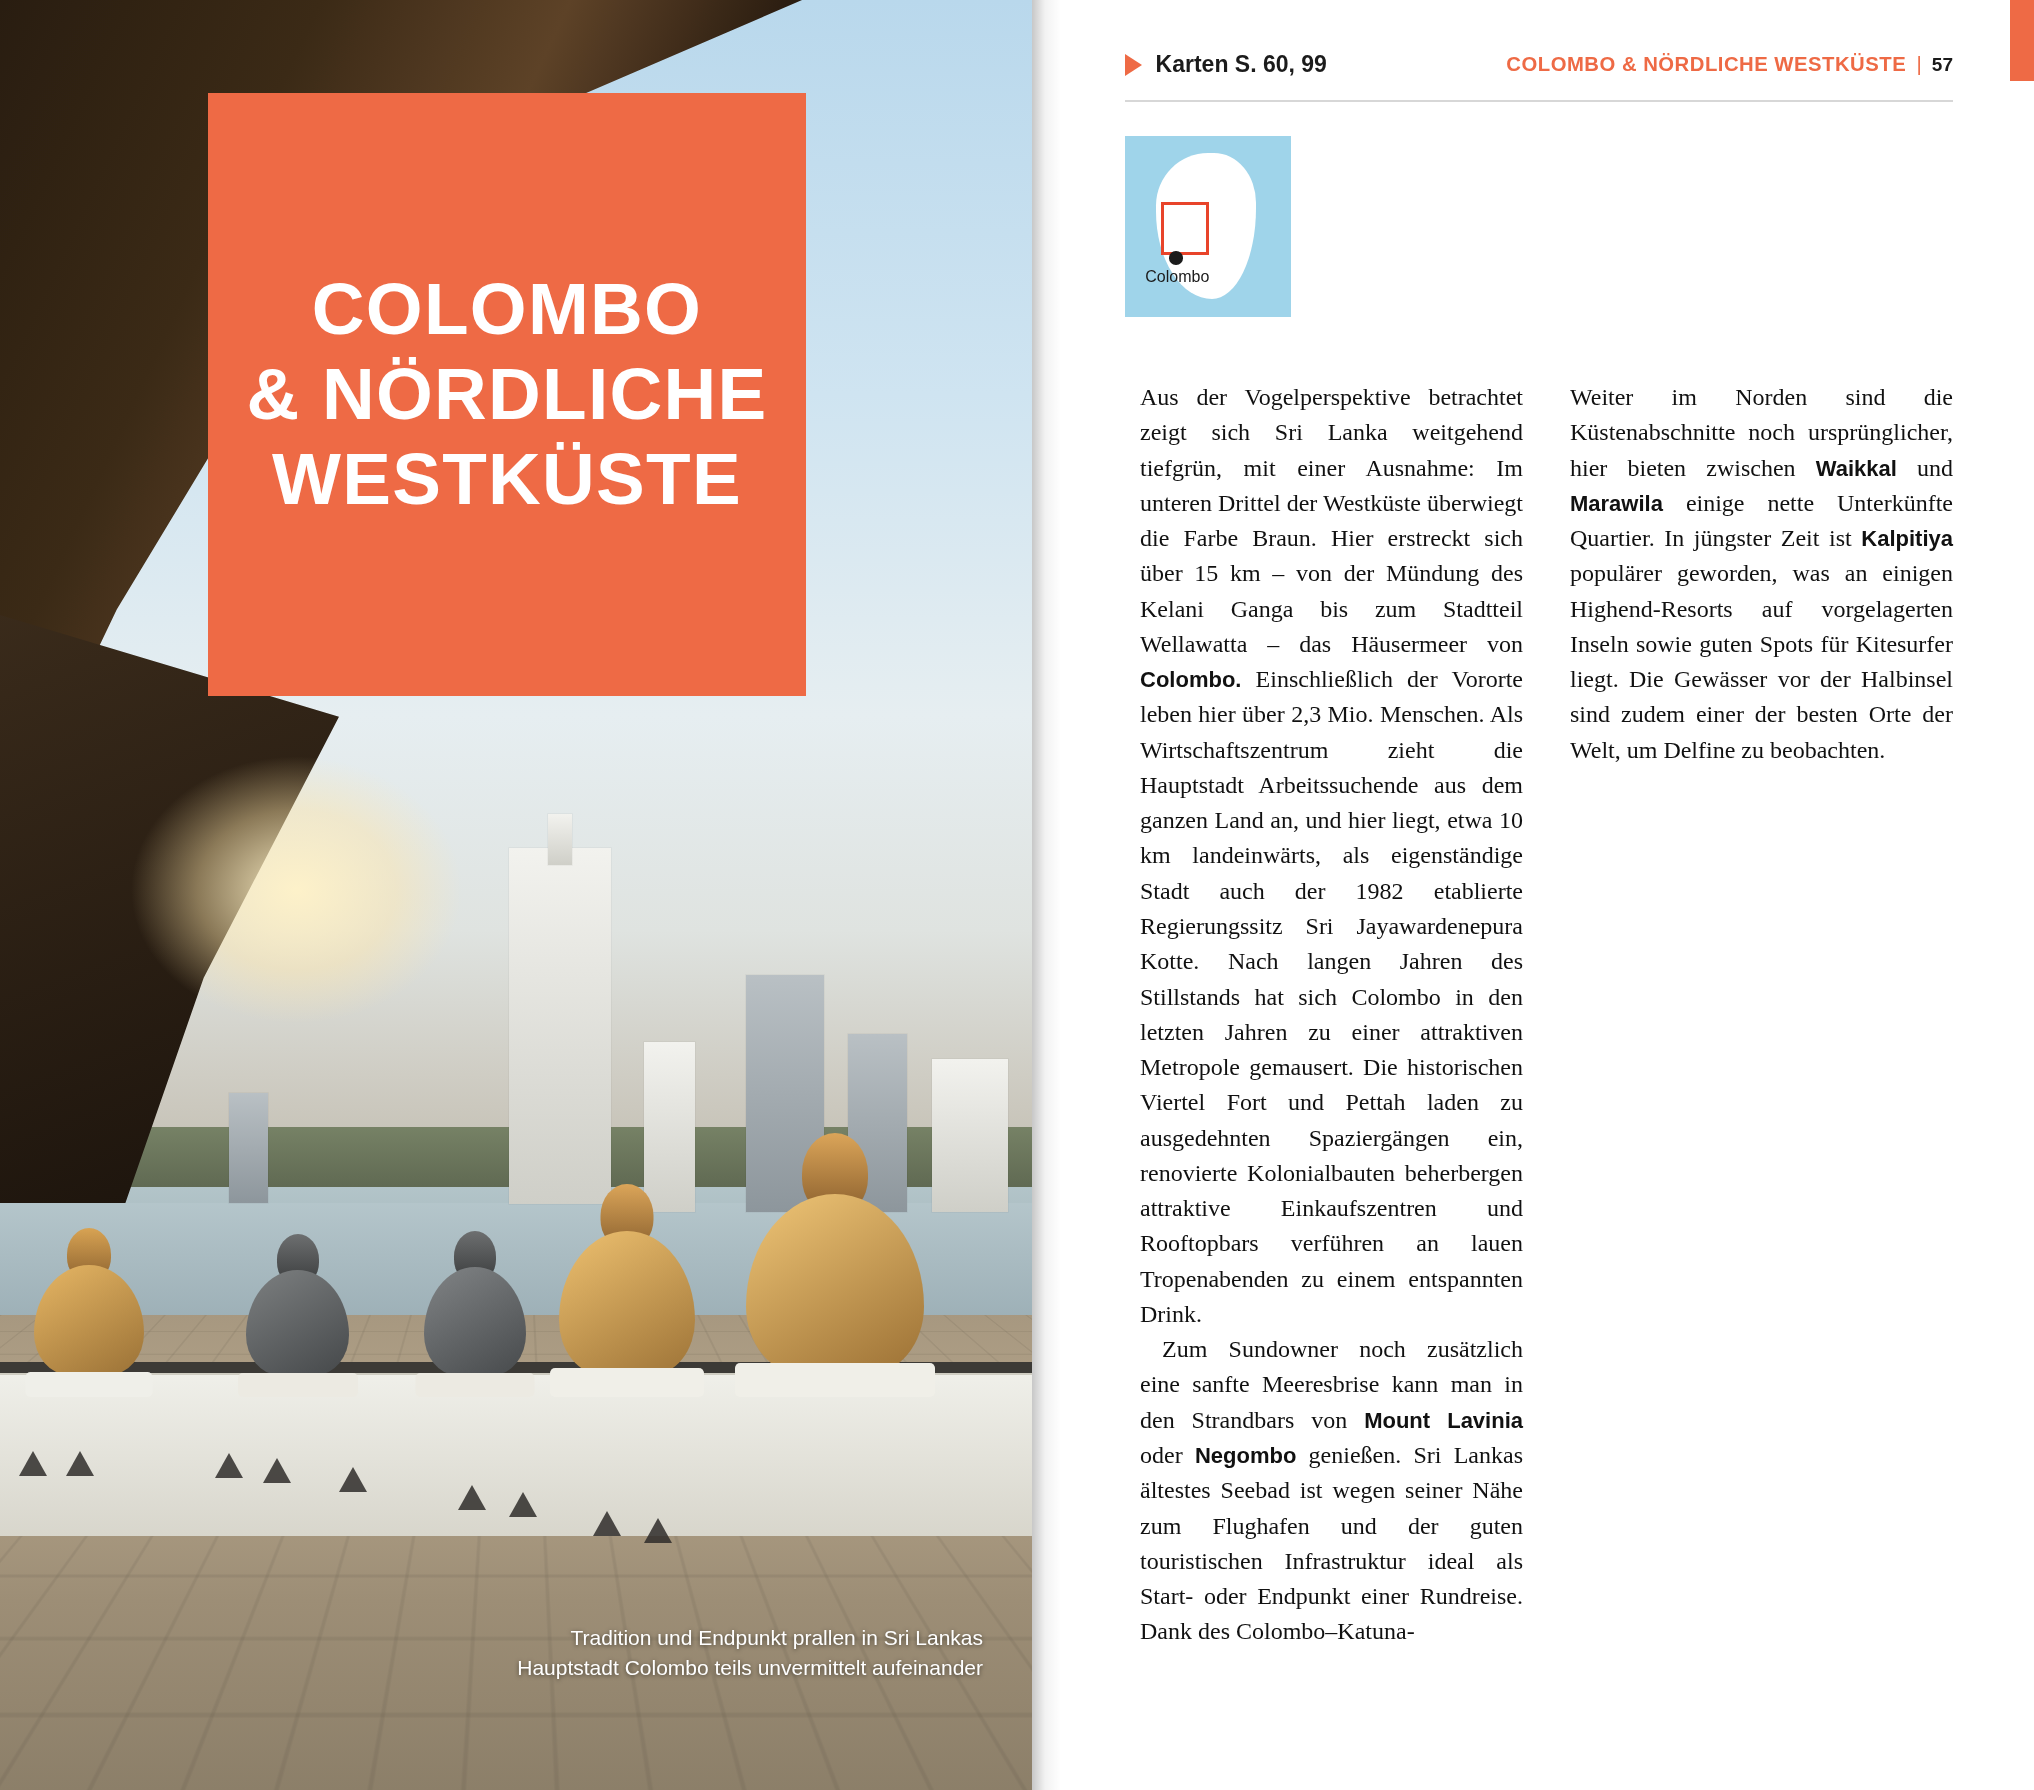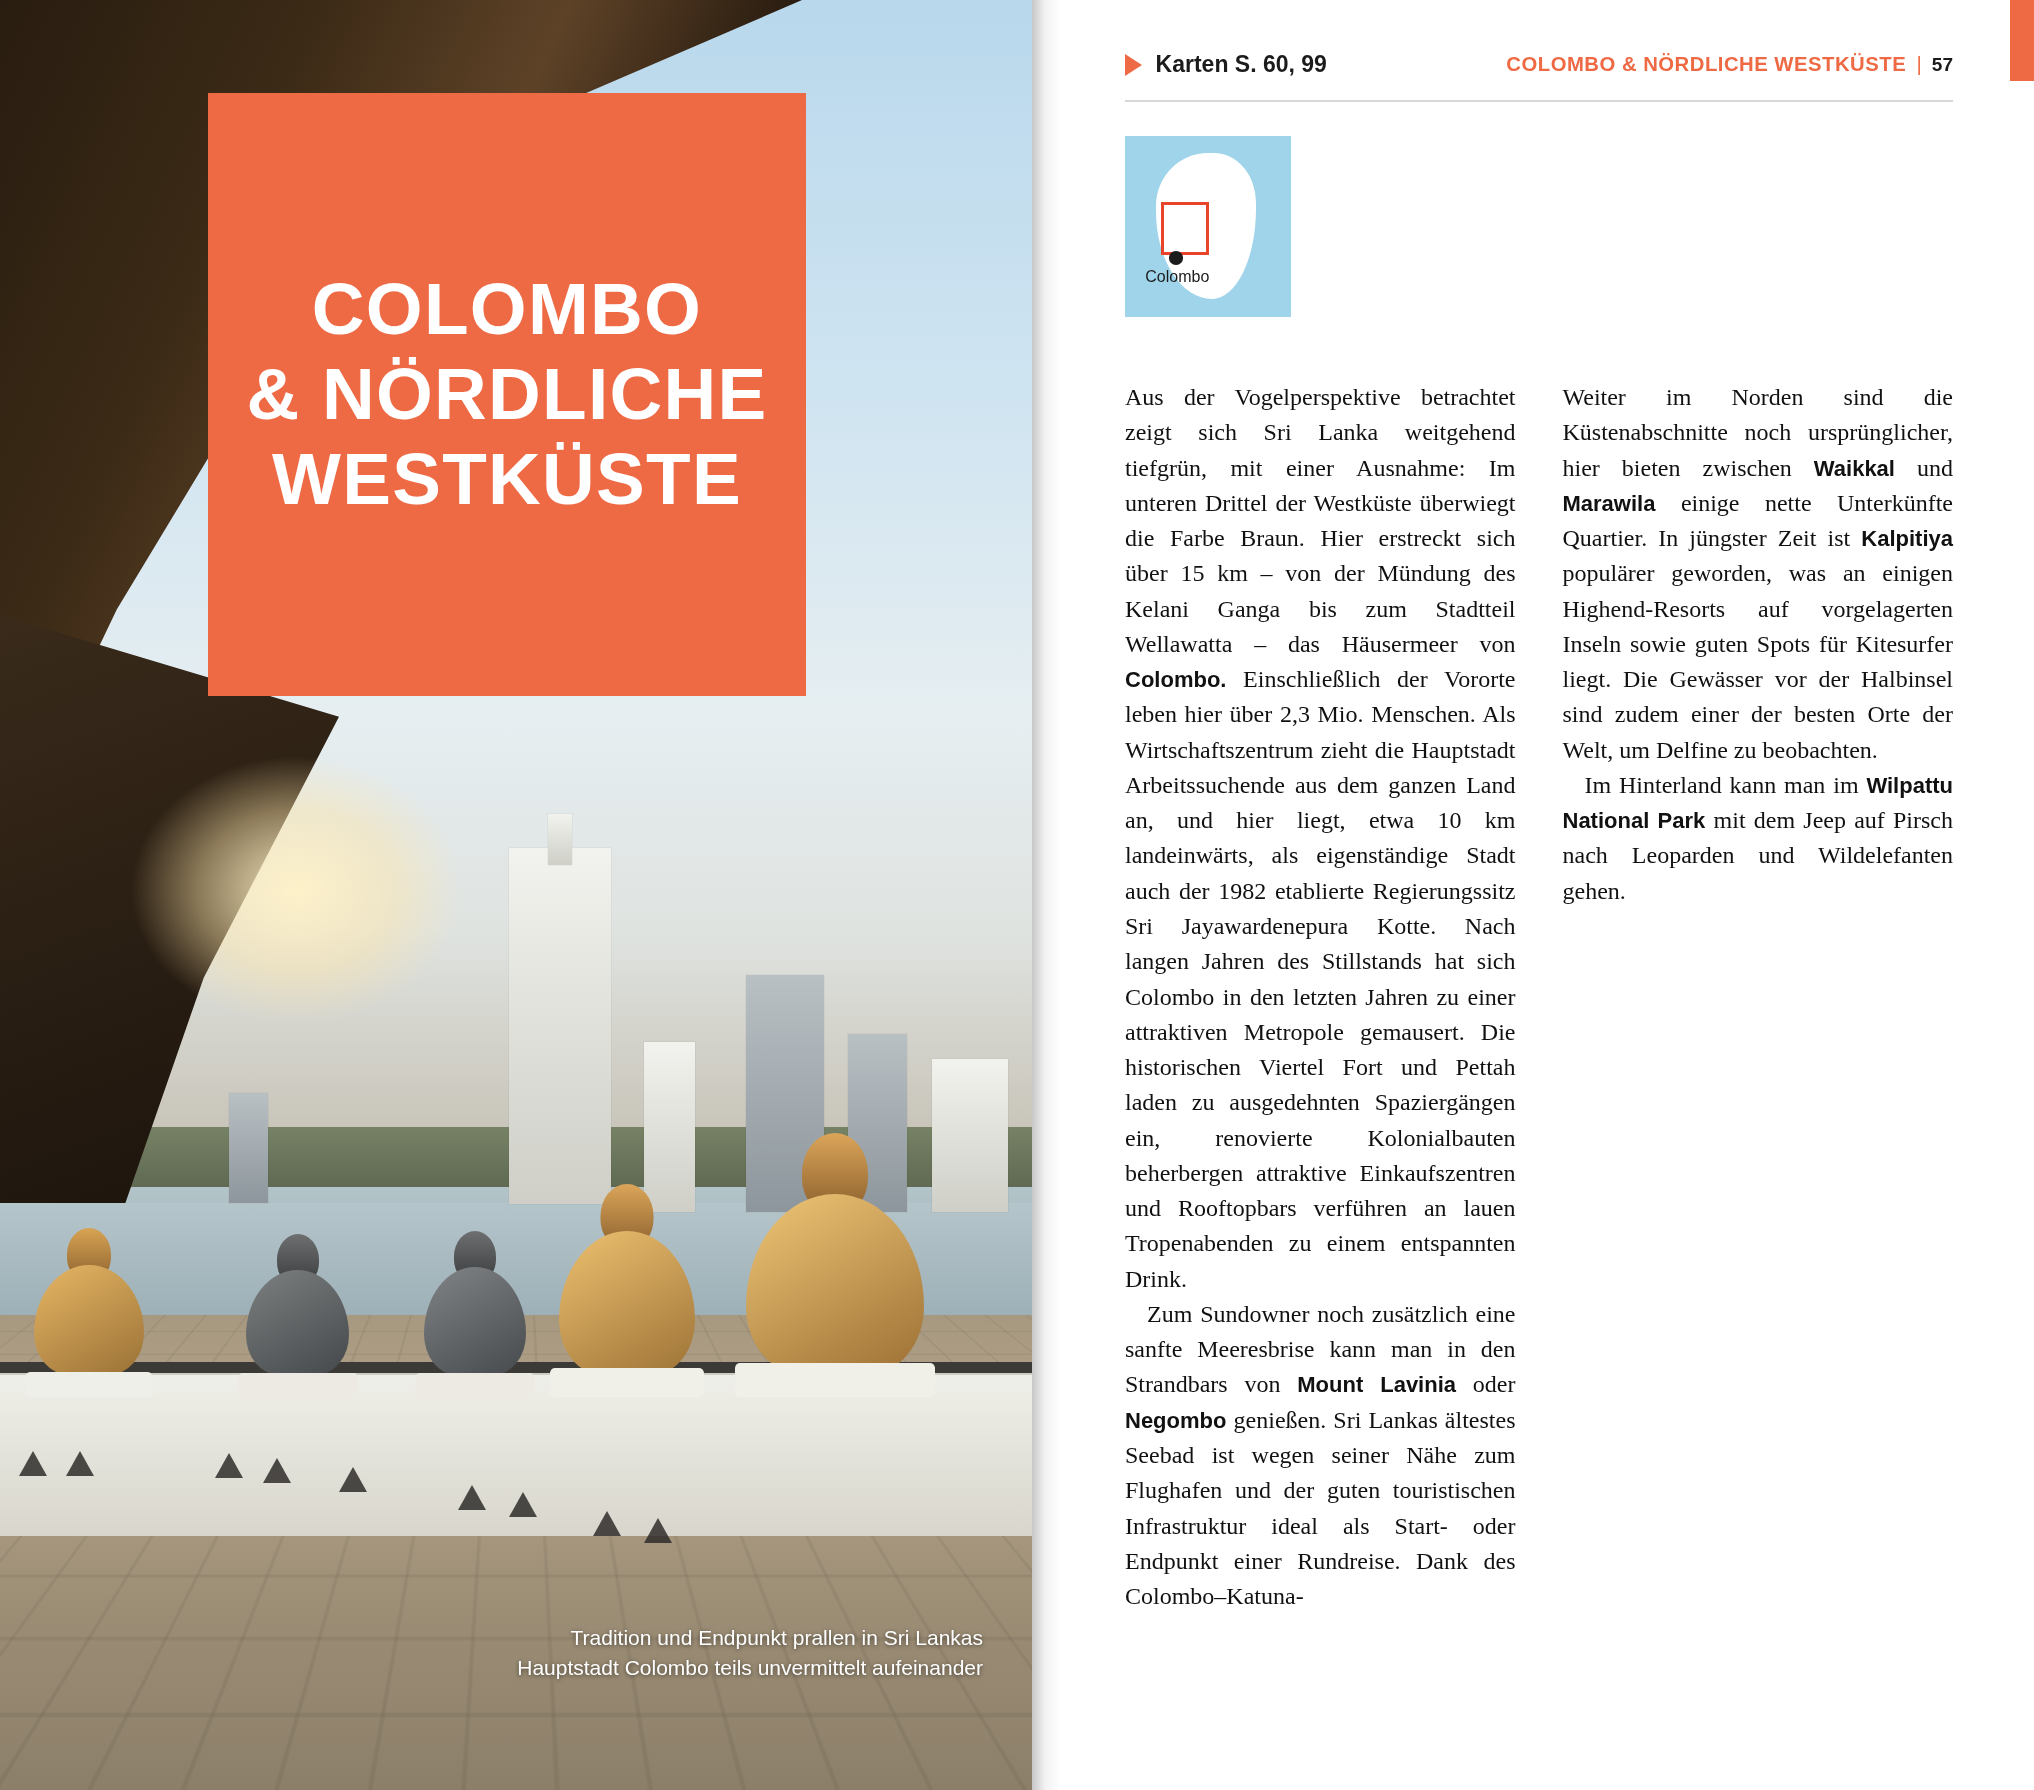--- a/index.html
+++ b/index.html
@@ -285,21 +285,21 @@
     color: #ee6a45;
     font-family: "Liberation Serif", serif;
     font-style: italic;
     font-size: 26px;
     line-height: 1.42;
     margin: 0;
   }
 
   .columns {
     position: absolute;
-    left: 93px; right: 81px; top: 380px;
+    left: 108px; right: 81px; top: 380px;
     display: flex;
     gap: 47px;
   }
   .col {
     width: 400px;
     font-size: 24px;
     line-height: 1.47;
     color: #111111;
     text-align: justify;
     hyphens: auto;
@@ -491,21 +491,18 @@
         </p>
         <p>
           <span>Zum Sundowner noch zusätzlich eine sanfte Meeresbrise kann man in den Strandbars von </span><b>Mount Lavinia</b><span> oder </span><b>Negombo</b><span> genießen. Sri Lankas ältestes Seebad ist wegen seiner Nähe zum Flughafen und der guten touristischen Infrastruktur ideal als Start- oder Endpunkt einer Rundreise. Dank des Colombo–Katuna-</span>
         </p>
       </div>
 
       <div class="col">
         <p>
           <span>Weiter im Norden sind die Küstenabschnitte noch ursprünglicher, hier bieten zwischen </span><b>Waikkal</b><span> und </span><b>Marawila</b><span> einige nette Unterkünfte Quartier. In jüngster Zeit ist </span><b>Kalpitiya</b><span> populärer geworden, was an einigen Highend-Resorts auf vorgelagerten Inseln sowie guten Spots für Kitesurfer liegt. Die Gewässer vor der Halbinsel sind zudem einer der besten Orte der Welt, um Delfine zu beobachten.</span>
         </p>
-        <p>
-          <span>Im Hinterland kann man im </span><b>Wilpattu National Park</b><span> mit dem Jeep auf Pirsch nach Leoparden und Wildelefanten gehen.</span>
-        </p>
       </div>
     </div>
 
   </div>
 </div>
 
 
 </body></html>

